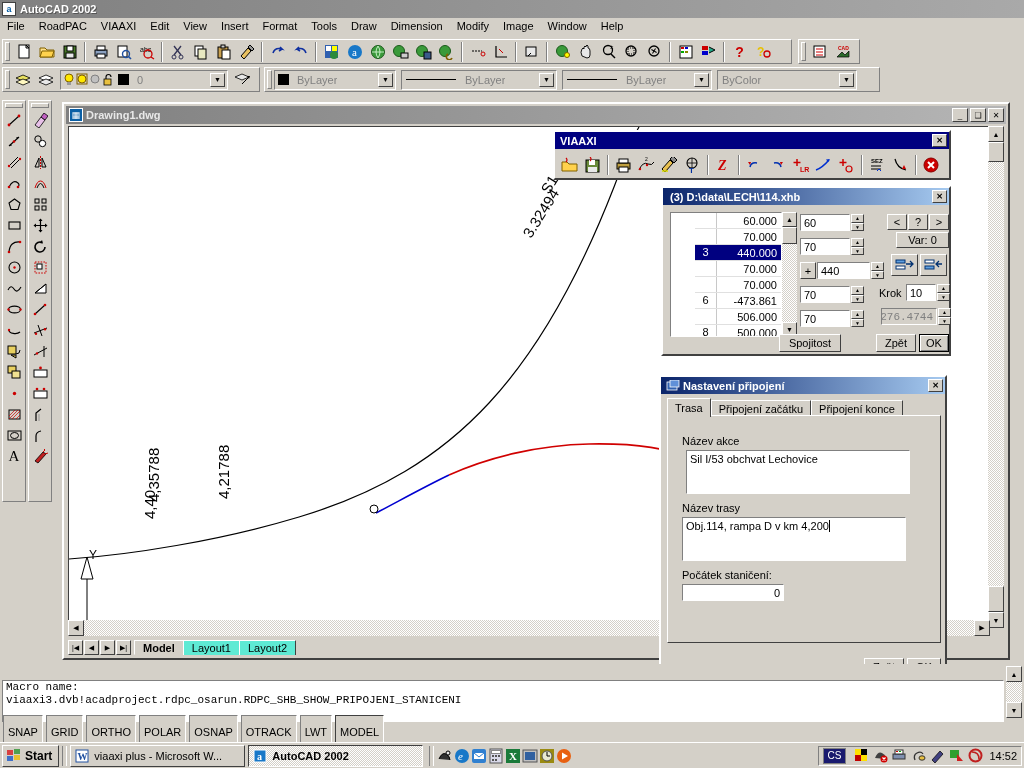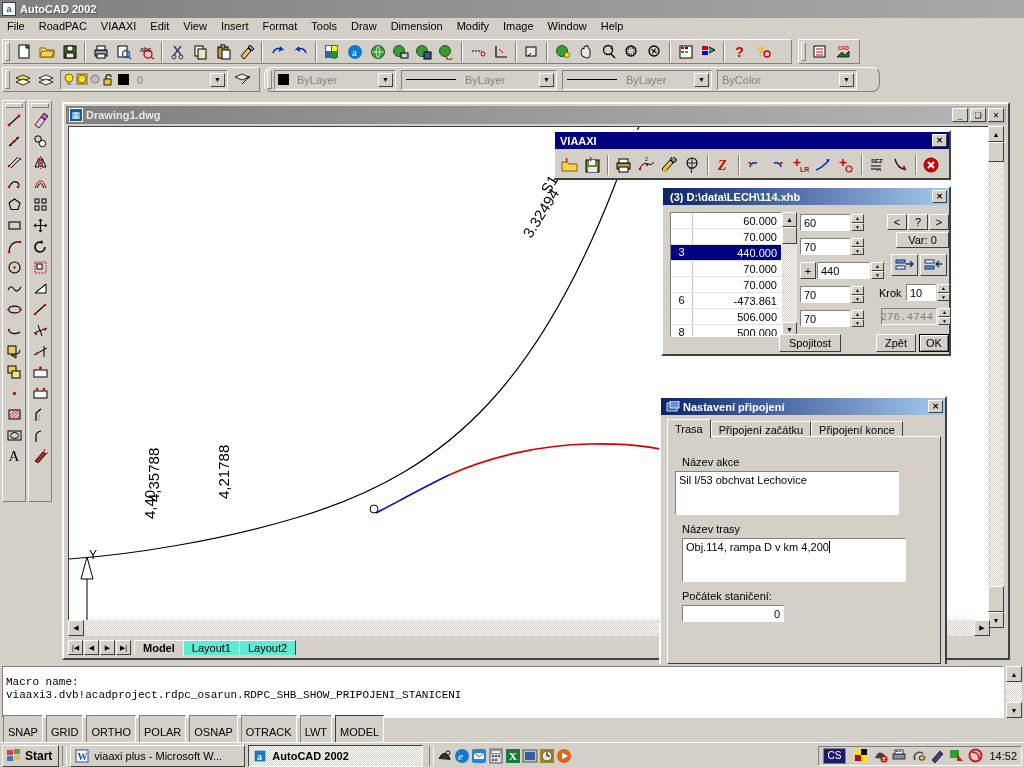--- a/index.html
+++ b/index.html
@@ -133,21 +133,21 @@
   .dlgcap .ctext{color:#fff;font-weight:bold;font-size:11px;margin-left:3px;}
   .closebox{width:15px;height:13px;margin-left:auto;background:#d4d0c8;
     border-top:1px solid #fff;border-left:1px solid #fff;border-right:1px solid #404040;border-bottom:1px solid #404040;
     display:flex;align-items:center;justify-content:center;font-size:8px;font-weight:bold;box-sizing:border-box;cursor:default;}
 
   
   .viaaxi-tools{display:flex;align-items:center;height:28px;padding:2px 3px;}
 
   
   .listbox{position:absolute;background:#fff;border:1px solid #808080;border-right-color:#fff;border-bottom-color:#fff;
-    box-sizing:border-box;overflow:hidden;}
+    box-sizing:border-box;overflow:hidden;padding-left:24px;}
   .lrow{display:flex;height:15px;align-items:center;font-size:11px;border-bottom:1px solid #e0e0e0;}
   .lrow .idx{width:22px;text-align:center;border-right:1px solid #c8c8c8;box-sizing:border-box;height:15px;line-height:15px;}
   .lrow .val{flex:1;text-align:right;padding-right:4px;}
   .lrow.sel{background:#000080;color:#fff;}
   .lrow.sel .idx{border-right-color:#000080;}
 
   .tfield{background:#fff;border:1px solid #808080;border-right-color:#fff;border-bottom-color:#fff;
     box-sizing:border-box;font-size:11px;padding:1px 3px;display:flex;align-items:center;color:#000;}
   .tfield.dim{background:#d4d0c8;color:#808080;justify-content:flex-end;font-family:Liberation Mono, monospace;}
   .spin{width:13px;display:flex;flex-direction:column;box-sizing:border-box;}
@@ -165,23 +165,23 @@
     border-top:1px solid #fff;border-left:1px solid #fff;border-right:1px solid #404040;box-sizing:border-box;cursor:default;}
   .ntab.active{height:19px;font-weight:normal;z-index:3;position:relative;}
   .tabpanel{position:absolute;background:#d4d0c8;
     border-top:1px solid #fff;border-left:1px solid #fff;border-right:1px solid #404040;border-bottom:1px solid #404040;box-sizing:border-box;}
   .lbl{position:absolute;font-size:11px;color:#000;}
   .txtarea{position:absolute;background:#fff;border:1px solid #808080;border-right-color:#fff;border-bottom-color:#fff;
     box-sizing:border-box;font-size:11px;padding:2px 3px;color:#000;}
 
   
   .cmdwrap{position:absolute;left:0;top:664px;width:1024px;height:58px;background:#d4d0c8;}
-  .cmdbox{position:absolute;left:2px;top:2px;width:1002px;height:52px;background:#fff;
+  .cmdbox{position:absolute;left:2px;top:16px;width:1002px;height:52px;background:#fff;
     border:1px solid #808080;border-right-color:#fff;border-bottom-color:#fff;box-sizing:border-box;
-    font-family:"Liberation Mono", monospace;font-size:11px;padding:9px 3px;color:#000;line-height:13px;}
+    font-family:"Liberation Mono", monospace;font-size:11px;padding:0 3px;color:#000;line-height:13px;}
   .cmdsb{position:absolute;right:2px;top:2px;width:16px;height:52px;}
 
   
   .statusbar{position:absolute;left:0;top:722px;width:1024px;height:20px;background:#d4d0c8;display:flex;align-items:center;}
   .coordbox{margin-left:4px;width:240px;height:16px;background:#d4d0c8;
     border:1px solid #808080;border-right-color:#fff;border-bottom-color:#fff;box-sizing:border-box;
     font-size:11px;display:flex;align-items:center;padding-left:4px;}
   .sbtn2{height:16px;padding:16px 4px;margin-left:3px;background:#d4d0c8;
     border:1px solid #808080;border-right-color:#fff;border-bottom-color:#fff;box-sizing:border-box;
     font-size:11px;display:flex;align-items:center;cursor:default;}
@@ -496,21 +496,21 @@
         <div class="cbarrow">▼</div>
       </div>
       <div class="tbtn" style="margin-left:3px;">
           <svg width="17" height="16">
             <path d="M1 5 l7-3 l7 3 l-7 3 Z" fill="#e8e8e8" stroke="#000" stroke-width="0.8"></path>
             <path d="M8 12 q3-3 6-6" fill="none" stroke="#000"></path>
             <path d="M13 4 l3 0 l-1 3 Z" fill="#000"></path>
           </svg>
         </div>
     </div>
-    <div class="tb" style="left:264px;width:616px;border-radius:8px;">
+    <div class="tb" style="left:264px;width:616px;">
       <div class="grip"></div>
       <div class="combo" style="width:122px;">
         <div class="swatch"></div>
         <span class="cbtxt">ByLayer</span>
         <div class="cbarrow">▼</div>
       </div>
       <div class="combo" style="width:156px;margin-left:5px;">
         <div class="lineswatch"></div>
         <span class="cbtxt">ByLayer</span>
         <div class="cbarrow">▼</div>
@@ -1036,39 +1036,39 @@
     <div class="tfield dim" style="position:absolute;left:218px;top:120px;width:56px;height:17px;">276.4744</div>
     <div class="spin" style="position:absolute;left:275px;top:120px;height:17px;">
         <div>▲</div>
         <div>▼</div>
       </div>
 
     <div class="btn" style="position:absolute;left:213px;top:146px;width:40px;height:18px;">Zpět</div>
     <div class="btn defbtn" style="position:absolute;left:256px;top:146px;width:30px;height:18px;">OK</div>
   </div>
 
-  <div class="dlg" style="left:659px;top:375px;width:288px;height:305px;margin-top:21px;">
+  <div class="dlg" style="left:659px;top:375px;width:288px;height:305px;">
     <div class="dlgcap grad">
       <svg width="14" height="12" style="margin-left:3px;">
           <rect x="1" y="2" width="10" height="8" fill="#3060b0" stroke="#fff" stroke-width="0.8"></rect>
           <rect x="4" y="0" width="9" height="7" fill="#6090d8" stroke="#fff" stroke-width="0.8"></rect>
         </svg>
       <span class="ctext">Nastavení připojení</span>
       <div class="closebox">✕</div>
     </div>
 
     <div class="tabstrip" style="left:6px;top:21px;">
       <div class="ntab active">Trasa</div>
       <div class="ntab">Připojení začátku</div>
       <div class="ntab">Připojení konce</div>
     </div>
 
     <div class="tabpanel" style="left:6px;top:38px;width:274px;height:228px;">
       <span class="lbl" style="left:14px;top:19px;">Název akce</span>
-      <div class="txtarea" style="left:7px;top:34px;width:224px;height:44px;">Sil I/53  obchvat Lechovice</div>
+      <div class="txtarea" style="left:18px;top:34px;width:224px;height:44px;">Sil I/53  obchvat Lechovice</div>
 
       <span class="lbl" style="left:14px;top:86px;">Název trasy</span>
       <div class="txtarea" style="left:14px;top:101px;width:224px;height:44px;"><span>Obj.114, rampa D v km 4,200</span><span style="border-left:1px solid #000;"></span></div>
 
       <span class="lbl" style="left:14px;top:153px;">Počátek staničení:</span>
       <div class="txtarea" style="left:14px;top:168px;width:102px;height:17px;text-align:right;">0</div>
     </div>
 
     <div class="btn" style="position:absolute;left:203px;top:281px;width:40px;height:18px;">Zpět</div>
     <div class="btn" style="position:absolute;left:246px;top:281px;width:34px;height:18px;">OK</div>

